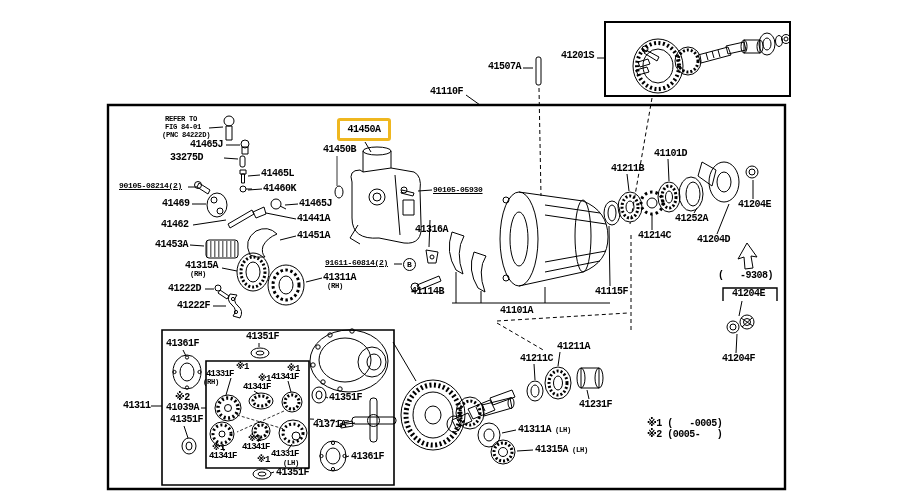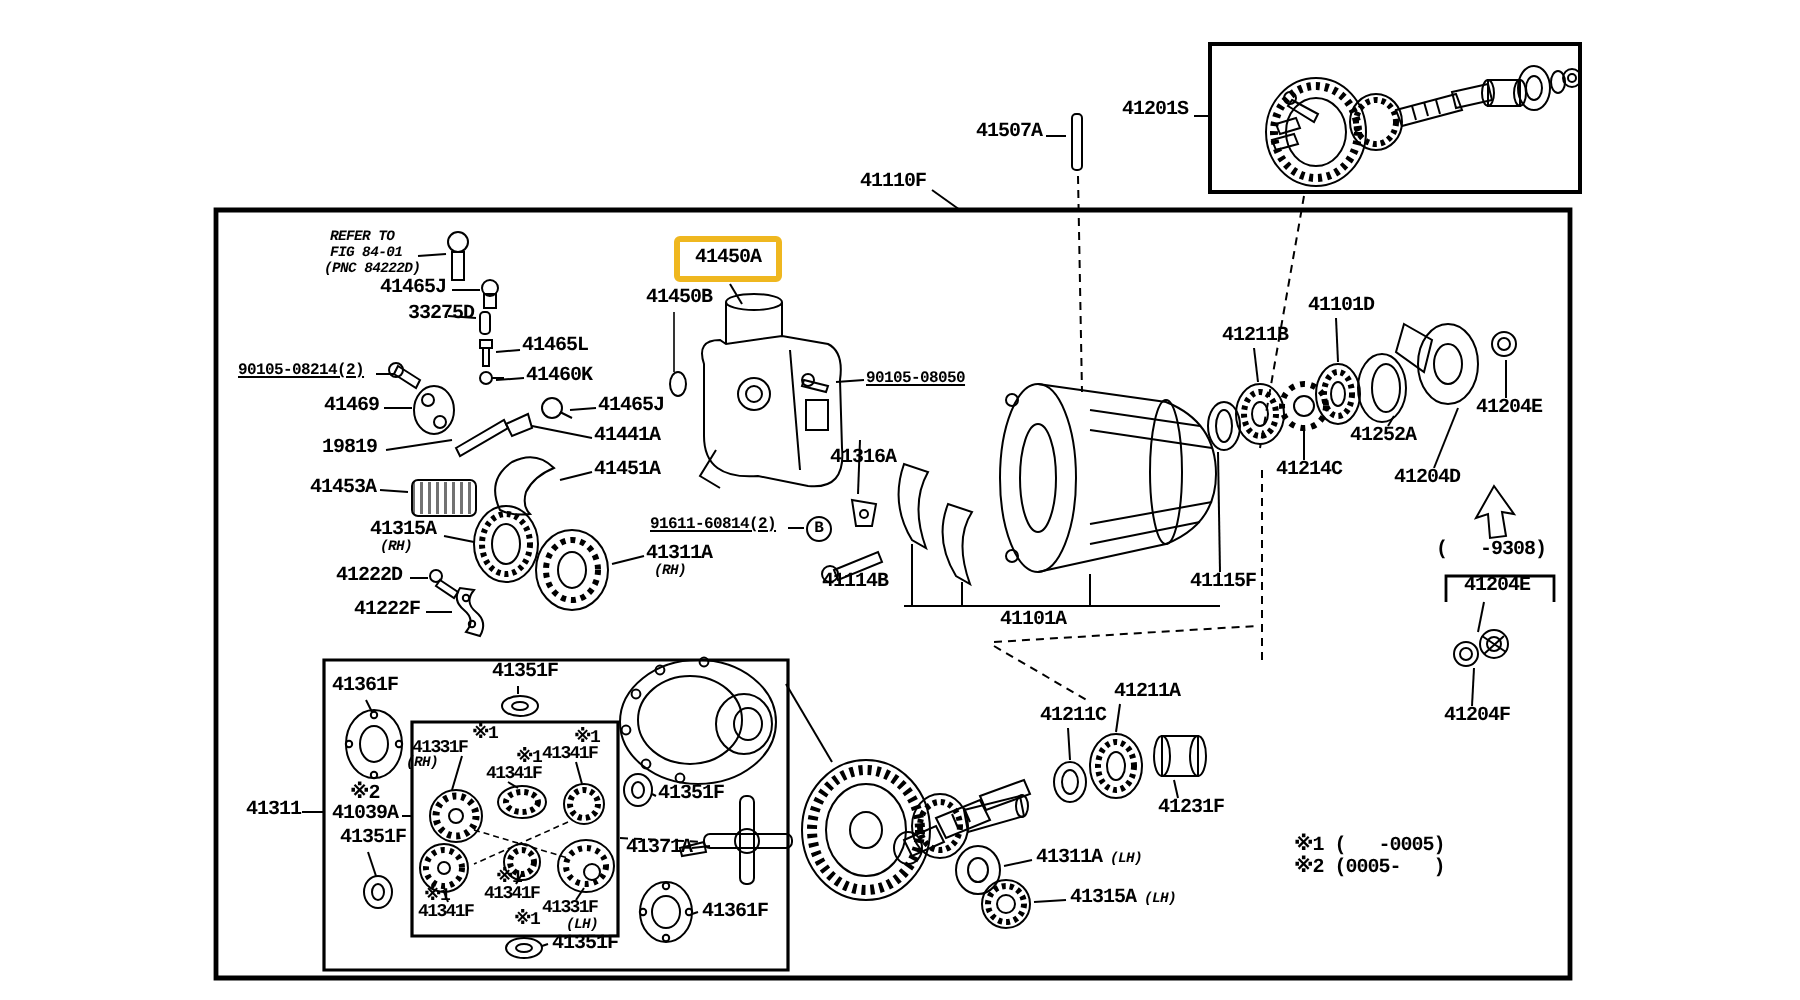--- a/index.html
+++ b/index.html
@@ -3,21 +3,21 @@
 <meta charset="utf-8">
 <style>
   html,body{margin:0;padding:0;background:#fff;}
   .canvas{position:relative;width:900px;height:500px;background:#fff;overflow:hidden;
           font-family:"Liberation Mono","DejaVu Sans Mono",monospace;}
   .art{position:absolute;left:0;top:0;}
   .art *{vector-effect:non-scaling-stroke;}
   .lbl{position:absolute;font:700 10px/10px "Liberation Mono","DejaVu Sans",monospace;
        color:#000;letter-spacing:-0.5px;white-space:pre;}
   .md{font-size:8px;line-height:8px;letter-spacing:-0.3px;text-decoration:underline;}
-  .sm{font-size:7.2px;line-height:7.2px;letter-spacing:-0.3px;font-style:italic;}
+  .sm{font-size:7.2px;line-height:7.2px;letter-spacing:-0.3px;}
   .in9{font-size:9px;line-height:9px;letter-spacing:-0.8px;}
   .hl{position:absolute;left:337px;top:118px;width:54px;height:23px;border:3px solid #efb71f;
       border-radius:3px;background:#fff;display:flex;align-items:center;justify-content:center;
       font:700 10px "Liberation Mono","DejaVu Sans",monospace;letter-spacing:-0.5px;box-sizing:border-box;}
   .bcirc{position:absolute;left:403px;top:258px;width:13px;height:13px;border:1.3px solid #000;
          border-radius:50%;font:700 8px/11px "Liberation Mono","DejaVu Sans",monospace;
          text-align:center;background:#fff;box-sizing:border-box;}
 </style>
 </head>
 <body>
@@ -325,42 +325,42 @@
 
   <div class="lbl" style="left:430px;top:87px">41110F</div>
   <div class="lbl" style="left:488px;top:62px">41507A</div>
   <div class="lbl" style="left:561px;top:51px">41201S</div>
 
   <div class="lbl sm" style="left:165px;top:116px">REFER TO</div>
   <div class="lbl sm" style="left:165px;top:124px">FIG 84-01</div>
   <div class="lbl sm" style="left:162px;top:132px">(PNC 84222D)</div>
 
   <div class="lbl" style="left:190px;top:140px">41465J</div>
-  <div class="lbl" style="left:204px;top:153px">33275D</div>
+  <div class="lbl" style="left:170px;top:153px">33275D</div>
   <div class="lbl" style="left:261px;top:169px">41465L</div>
   <div class="lbl" style="left:263px;top:184px">41460K</div>
   <div class="lbl md" style="left:119px;top:182px">90105-08214(2)</div>
   <div class="lbl" style="left:162px;top:199px">41469</div>
   <div class="lbl" style="left:299px;top:199px">41465J</div>
   <div class="lbl" style="left:297px;top:214px">41441A</div>
-  <div class="lbl" style="left:161px;top:220px">19819</div>
+  <div class="lbl" style="left:161px;top:220px">41462</div>
   <div class="lbl" style="left:297px;top:231px">41451A</div>
   <div class="lbl" style="left:155px;top:240px">41453A</div>
   <div class="lbl" style="left:185px;top:261px">41315A</div>
   <div class="lbl sm" style="left:190px;top:271px">(RH)</div>
   <div class="lbl" style="left:168px;top:284px">41222D</div>
   <div class="lbl" style="left:177px;top:301px">41222F</div>
   <div class="lbl md" style="left:325px;top:259px">91611-60814(2)</div>
   <div class="bcirc">B</div>
   <div class="lbl" style="left:323px;top:273px">41311A</div>
   <div class="lbl sm" style="left:327px;top:283px">(RH)</div>
 
   <div class="hl" style="border-color: rgb(239, 183, 31);">41450A</div>
   <div class="lbl" style="left:323px;top:145px">41450B</div>
-  <div class="lbl md" style="left:433px;top:186px">90105-08050</div>
+  <div class="lbl md" style="left:433px;top:186px">90105-05930</div>
   <div class="lbl" style="left:415px;top:225px">41316A</div>
   <div class="lbl" style="left:411px;top:287px">41114B</div>
   <div class="lbl" style="left:500px;top:306px">41101A</div>
 
   <div class="lbl" style="left:611px;top:164px">41211B</div>
   <div class="lbl" style="left:654px;top:149px">41101D</div>
   <div class="lbl" style="left:638px;top:231px">41214C</div>
   <div class="lbl" style="left:675px;top:214px">41252A</div>
   <div class="lbl" style="left:697px;top:235px">41204D</div>
   <div class="lbl" style="left:738px;top:200px">41204E</div>

